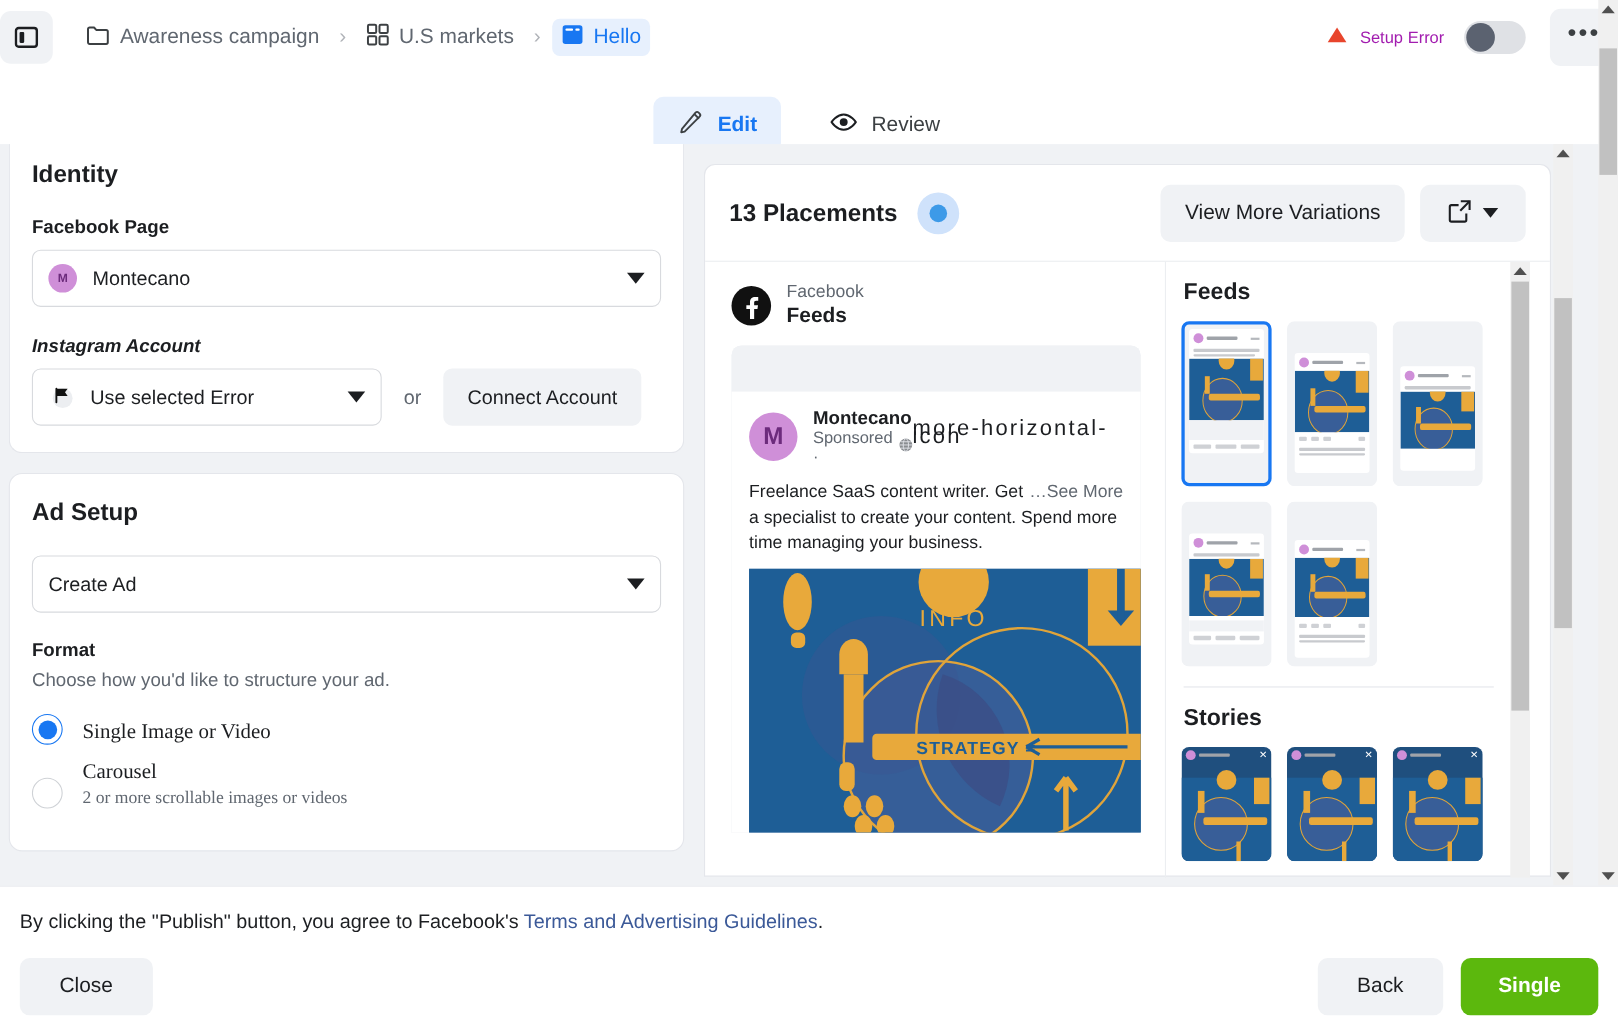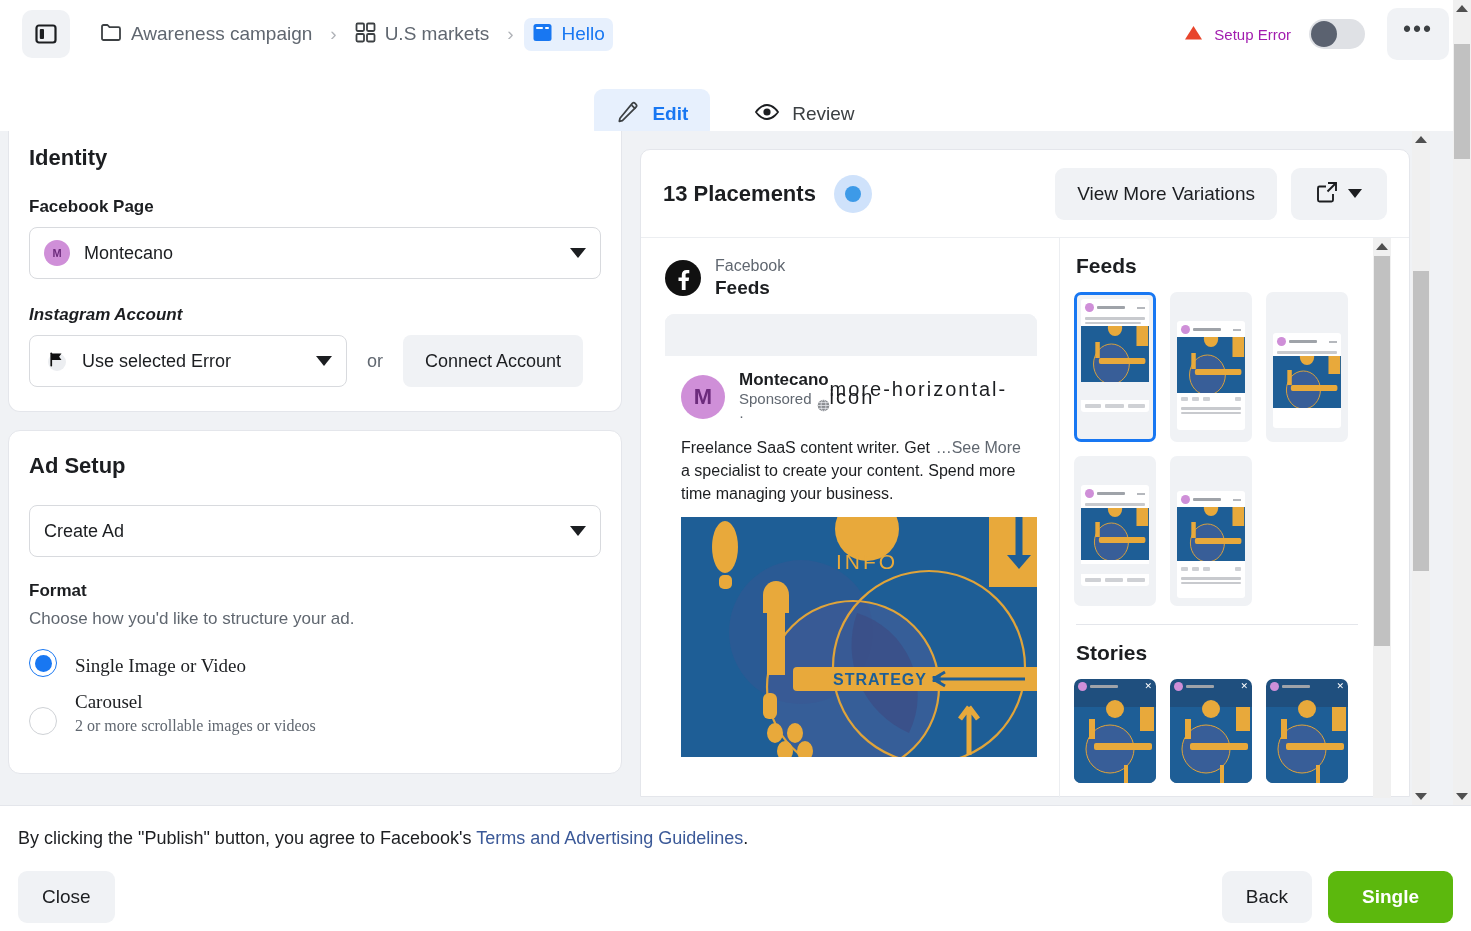--- a/index.html
+++ b/index.html
@@ -8,21 +8,21 @@
     font-family: "Liberation Sans", sans-serif;
     background: #ffffff;
     color: #1c1e21;
     overflow: hidden;
   }
   .app { position: relative; width: 1471px; height: 931px; background:#fff; }
 
   
   .topbar {
     position:absolute; left:0; top:0; width:1471px; height:68px;
-    display:flex; align-items:center; padding:0 22px; background:#fff;
+    display:flex; align-items:center; padding:0 0; background:#fff;
   }
   .panel-toggle-btn {
     width:48px; height:48px; border-radius:10px; background:#f0f2f5;
     display:flex; align-items:center; justify-content:center; cursor:pointer;
     border:none; flex:0 0 auto;
   }
   .breadcrumb { display:flex; align-items:center; margin-left:22px; gap:0; }
   .crumb { display:flex; align-items:center; gap:9px; padding:4px 8px; border-radius:7px; cursor:pointer; }
   .crumb-text { font-size:19px; color:#606770; white-space:nowrap; }
   .crumb.active { background:#e7f0fd; }
@@ -187,21 +187,21 @@
 
   
   .bottombar {
     position:absolute; left:0; top:805px; width:1471px; height:126px;
     background:#fff; border-top:1px solid #e4e6eb; padding:22px 18px 0 18px;
   }
   .legal { font-size:18px; color:#1c1e21; }
   .legal a { color:#3b5998; text-decoration:none; }
   .btnrow { display:flex; align-items:center; margin-top:22px; }
   .btn {
-    height:52px; padding:0 24px; border:none; border-radius:9px; font-size:19px;
+    height:52px; padding:0 36px; border:none; border-radius:9px; font-size:19px;
     cursor:pointer; font-family:inherit;
   }
   .btn-close { background:#f0f2f5; color:#1c1e21; }
   .btn-back { background:#f0f2f5; color:#1c1e21; margin-left:auto; }
   .btn-publish { background:#5cb80d; color:#fff; font-weight:bold; margin-left:16px; padding:0 34px; }
 </style>
 </head>
 <body>
 
 <div class="app">

